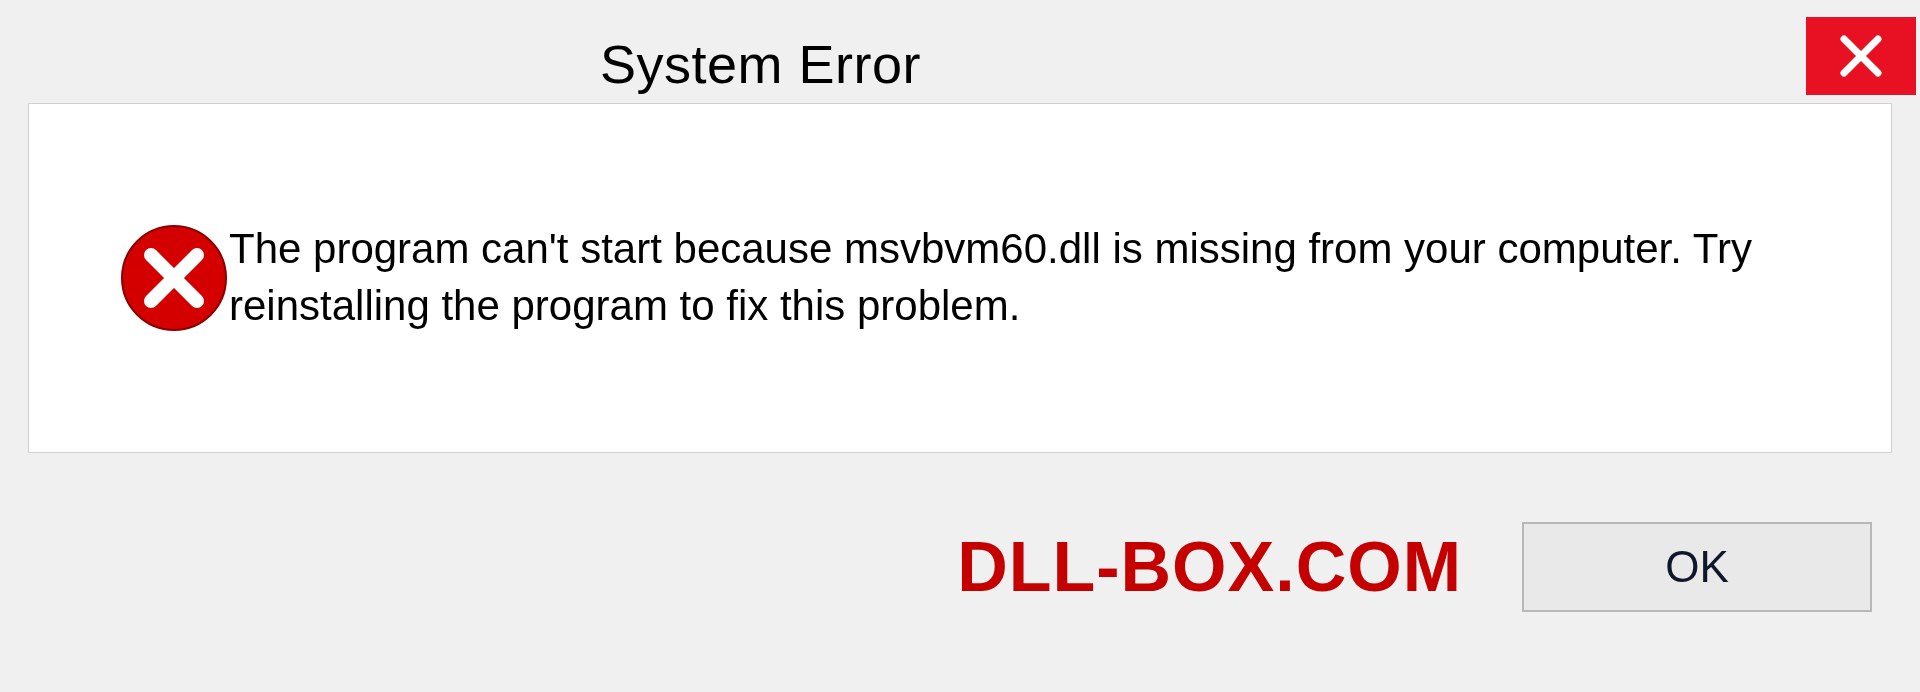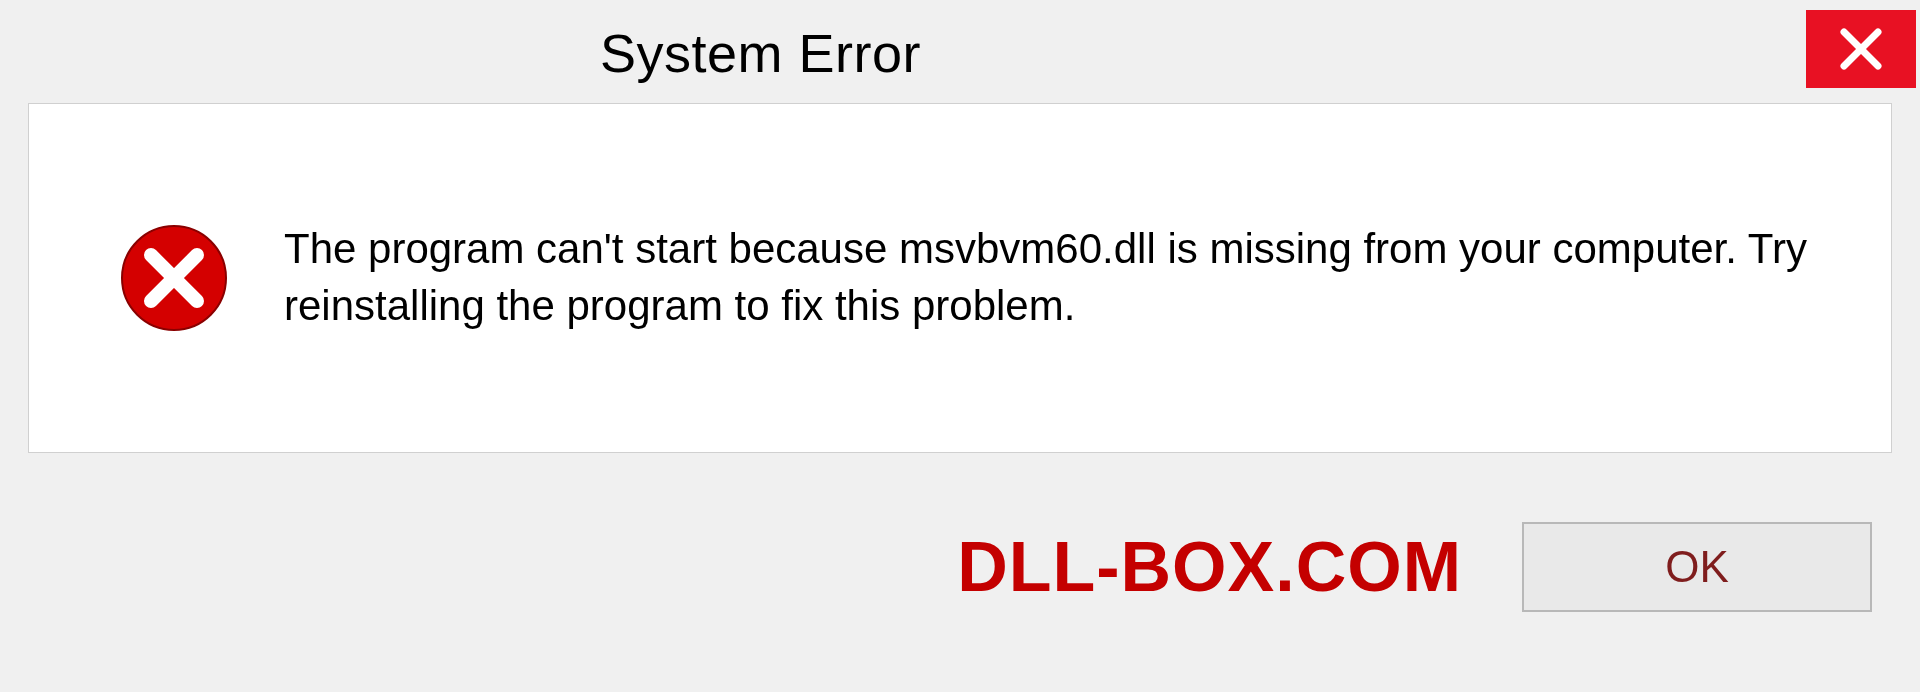--- a/index.html
+++ b/index.html
@@ -19,21 +19,21 @@
       position: absolute;
       top: 0;
       left: 0;
       right: 0;
       bottom: 0;
       background: #f0f0f0;
     }
     .titlebar {
       height: 95px;
       display: flex;
-      align-items: center;
+      align-items: flex-end;
       justify-content: space-between;
       background: #f0f0f0;
     }
     .title {
       font-size: 54px;
       font-weight: 400;
       color: #000;
       padding-left: 600px;
       padding-top: 10px;
       letter-spacing: 0.5px;
@@ -54,21 +54,20 @@
     }
     .content-panel {
       background: #ffffff;
       border: 1px solid #d0d0d0;
       margin: 8px 28px 0 28px;
       height: 350px;
       display: flex;
       align-items: center;
       padding-left: 90px;
       padding-right: 60px;
-      gap: 55px;
     }
     .error-icon-wrap {
       width: 110px;
       height: 110px;
       flex-shrink: 0;
     }
     .error-icon-wrap svg {
       width: 100%;
       height: 100%;
     }
@@ -98,21 +97,21 @@
       letter-spacing: 1px;
       font-family: Arial, Helvetica, sans-serif;
     }
     .ok-btn {
       width: 350px;
       height: 90px;
       background: #e9e9e9;
       border: 2px solid #b8b8b8;
       font-size: 44px;
       font-weight: 400;
-      color: #7f1d1d;
+      color: #0f172a;
       display: flex;
       align-items: center;
       justify-content: center;
       font-family: "Segoe UI", Tahoma, Geneva, sans-serif;
     }
   </style>
 </head>
 <body>
 
 <div class="dialog">

